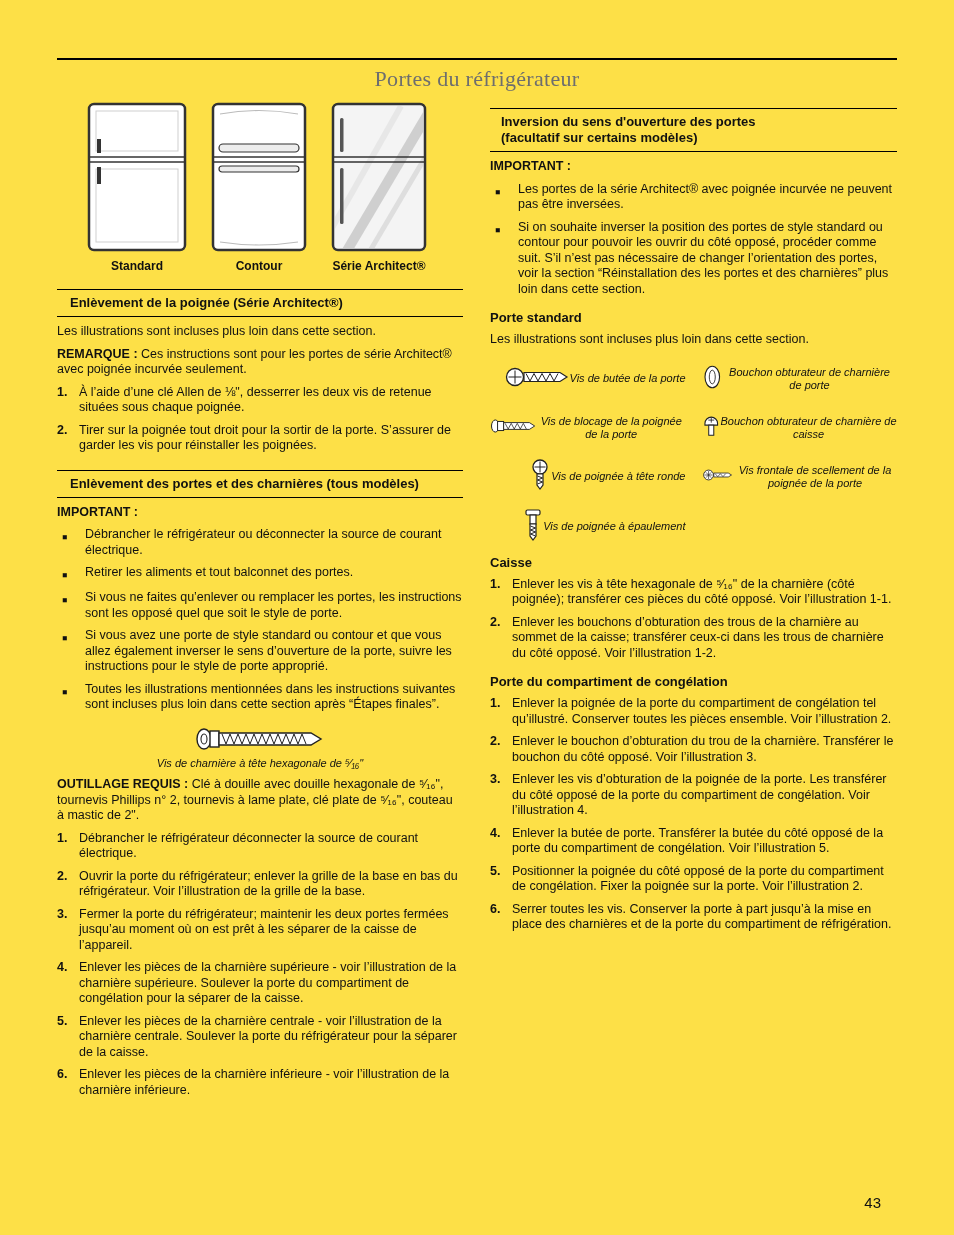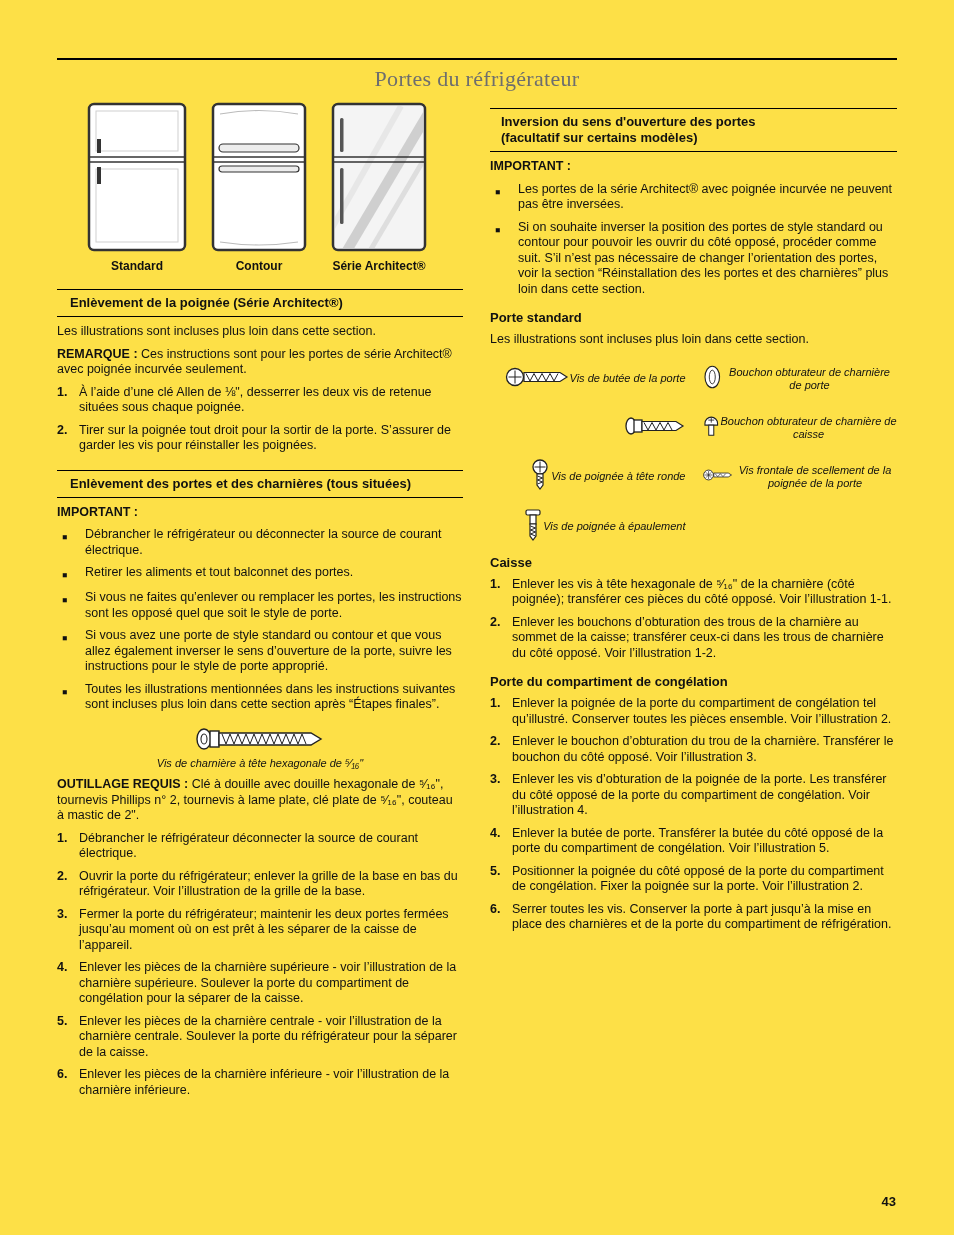--- a/index.html
+++ b/index.html
@@ -27,21 +27,21 @@
   .step{display:flex;margin-top:7px;}
   .step-num{flex:0 0 22px;font-weight:bold;font-size:12.5px;line-height:15.5px;}
   .step-body{flex:1;font-size:12.5px;line-height:15.5px;}
   .step-note{margin-top:6px;}
   .fig{margin-top:13px;text-align:center;}
   .fig-caption{font-style:italic;font-size:11px;line-height:13.5px;margin-top:5px;}
   .subhead{font-weight:bold;font-size:13px;margin-top:13px;}
   .parts-grid{display:grid;grid-template-columns:1fr 1fr;column-gap:16px;row-gap:17px;margin-top:13px;}
   .part{display:flex;align-items:center;justify-content:flex-end;text-align:center;}
   .part-caption{font-style:italic;font-size:11px;line-height:13.5px;margin-top:5px;max-width:200px;}
-  .page-num{position:absolute;right:58px;top:1194px;font-weight:bold;font-size:13px;}
+  .page-num{position:absolute;right:73px;top:1194px;font-weight:normal;font-size:15px;}
   svg{display:block;}
 </style>
 </head>
 <body>
 
 <div class="page">
   <div class="top-rule"></div>
   <h1 class="page-title">Portes du réfrigérateur</h1>
 
   <div class="col col-left">
@@ -103,21 +103,21 @@
     <div class="step">
       <span class="step-num">1.</span>
       <div class="step-body">À l’aide d’une clé Allen de ⅛", desserrer les deux vis de retenue situées sous chaque poignée.</div>
     </div>
     <div class="step">
       <span class="step-num">2.</span>
       <div class="step-body">Tirer sur la poignée tout droit pour la sortir de la porte. S’assurer de garder les vis pour réinstaller les poignées.</div>
     </div>
 
     <div class="rule-head">
-      <span>Enlèvement des portes et des charnières (tous situées)</span>
+      <span>Enlèvement des portes et des charnières (tous modèles)</span>
     </div>
 
     <p class="body bold">IMPORTANT :</p>
 
     <div class="bullet">
       <span class="bullet-marker"></span>
       <span class="bullet-text">Débrancher le réfrigérateur ou déconnecter la source de courant électrique.</span>
     </div>
     <div class="bullet">
       <span class="bullet-marker"></span>
@@ -219,20 +219,21 @@
         <div class="part-caption">Bouchon obturateur de charnière de porte</div>
       </div>
 
       <div class="part">
         <svg width="62" height="22" viewBox="0 0 62 22">
           <ellipse cx="7" cy="11" rx="5" ry="8" fill="#fff" stroke="#222" stroke-width="1.3"></ellipse>
           <rect x="10" y="5" width="8" height="12" fill="#fff" stroke="#222" stroke-width="1.3"></rect>
           <path d="M18 6.5 H52 L59 11 L52 15.5 H18 Z" fill="#fff" stroke="#222" stroke-width="1.2"></path>
           <polyline points="20,7.5 24,15 28,7.5 32,15 36,7.5 40,15 44,7.5 48,15" fill="none" stroke="#222" stroke-width="1"></polyline>
         </svg>
+        <div class="part-caption">Vis de blocage de la poignée de la porte</div>
       </div>
 
       <div class="part">
         <svg width="22" height="28" viewBox="0 0 22 28">
           <path d="M3.5 11 a7.5 7.5 0 0 1 15 0 l0 2 H3.5 Z" fill="#fff" stroke="#222" stroke-width="1.3"></path>
           <line x1="11" y1="4" x2="11" y2="10" stroke="#222" stroke-width="1"></line>
           <line x1="7.5" y1="7" x2="14.5" y2="7" stroke="#222" stroke-width="1"></line>
           <rect x="8" y="13" width="6" height="12" fill="#fff" stroke="#222" stroke-width="1.2"></rect>
         </svg>
         <div class="part-caption">Bouchon obturateur de charnière de caisse</div>

